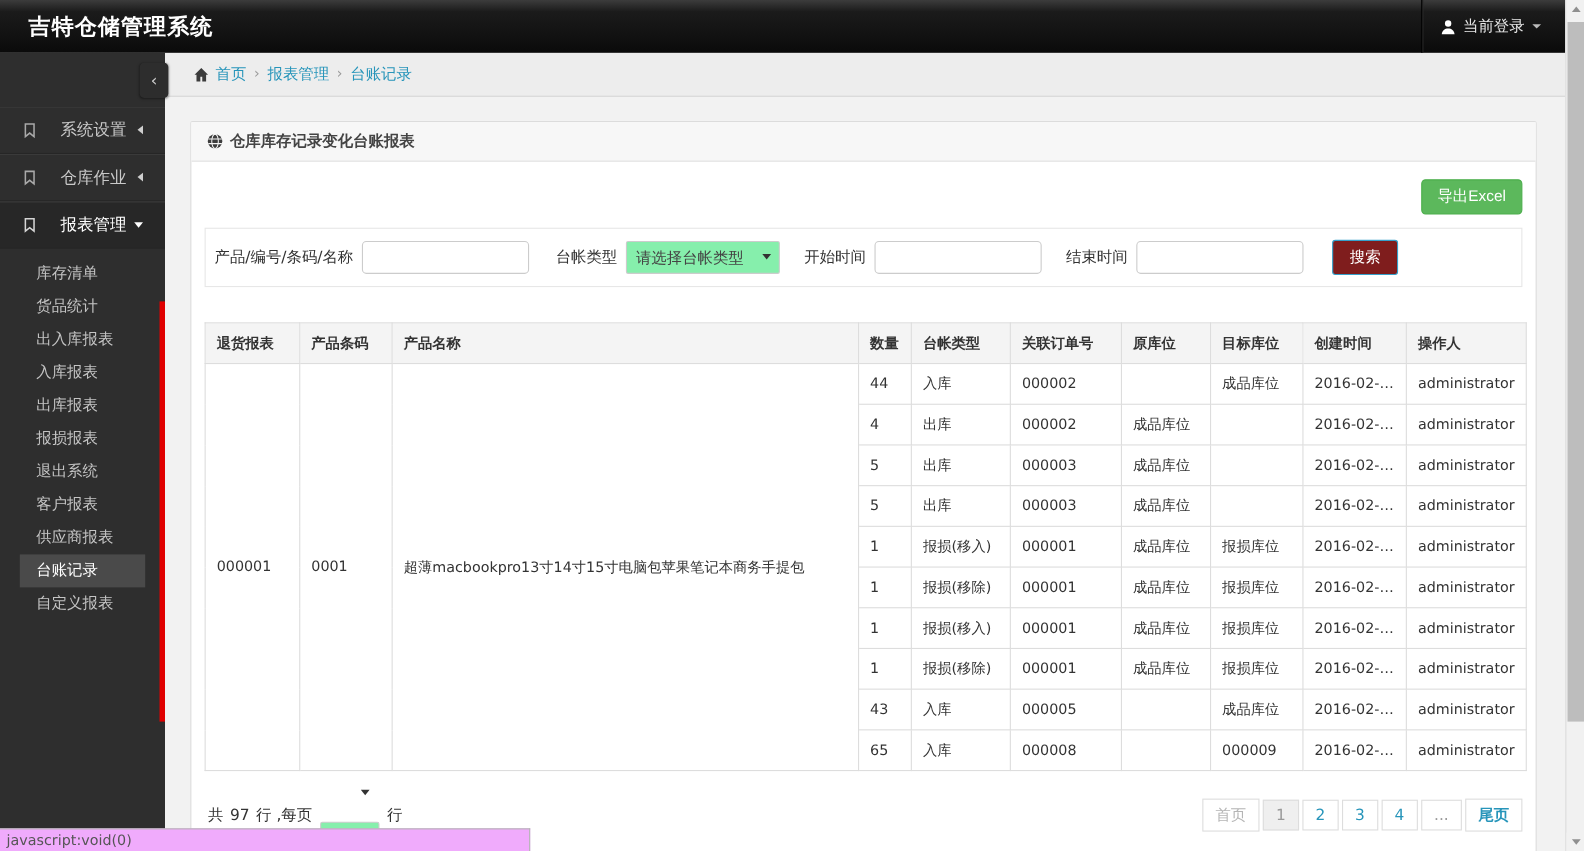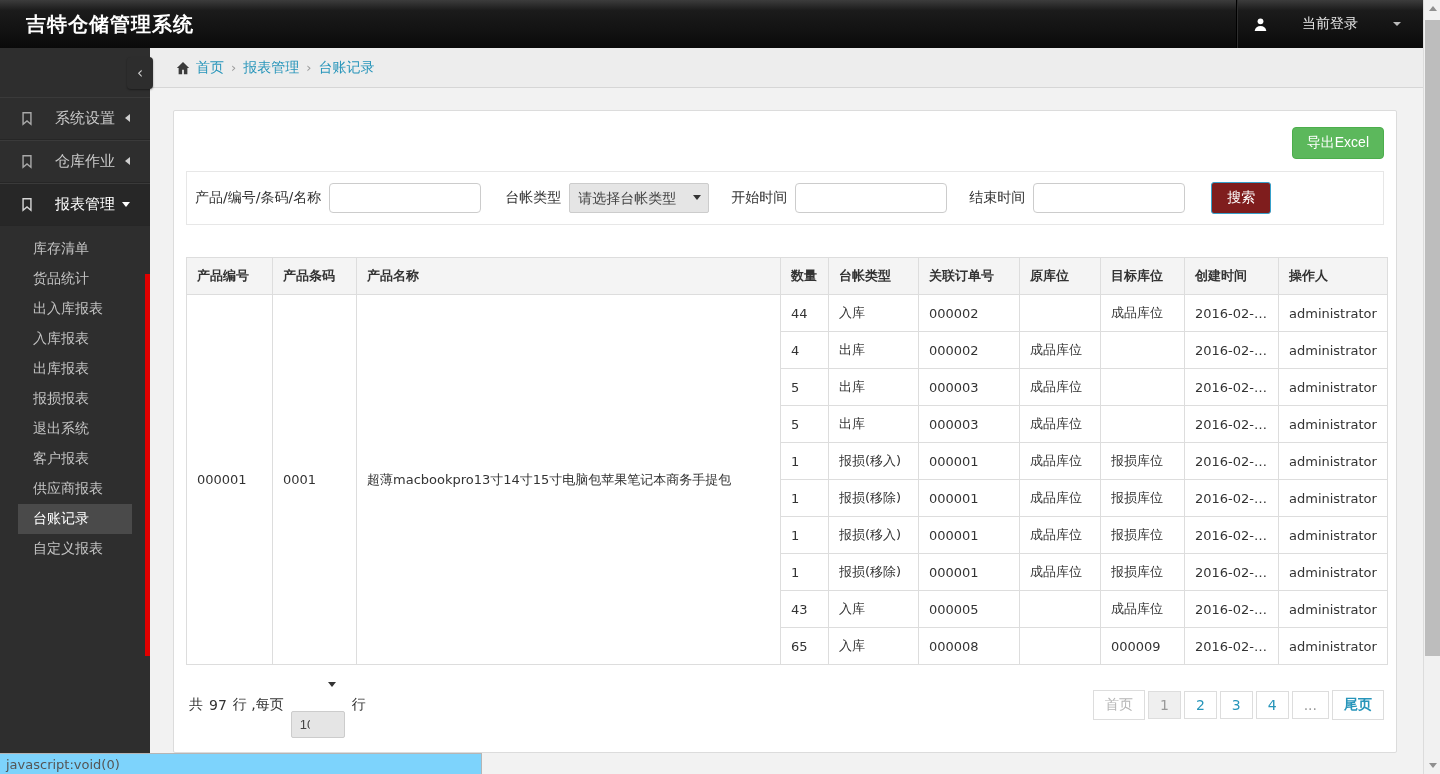--- a/index.html
+++ b/index.html
@@ -6,21 +6,21 @@
   html,body { width:1440px; height:774px; overflow:hidden; }
   body { font-family:"DejaVu Sans","Liberation Sans",sans-serif; font-size:14px; color:#333; background:#f2f2f2; position:relative; }
 
   
   .topbar { position:absolute; left:0; top:0; width:1423px; height:48px;
     background:linear-gradient(180deg,#3c3c3c 0,#1b1b1b 22%,#111 70%,#0a0a0a 100%);
     display:flex; align-items:center; justify-content:space-between; z-index:30; }
   .topbar-title { color:#fff; font-size:20px; font-weight:bold; padding-left:26px; letter-spacing:1px;
     font-family:"DejaVu Serif","Liberation Serif",serif; }
   .user-area { display:flex; align-items:center; height:100%; border-left:1px solid #000;
-    box-shadow:inset 1px 0 0 #2e2e2e; padding:0 22px 0 16px; cursor:pointer;gap:28px; }
+    box-shadow:inset 1px 0 0 #2e2e2e; padding:0 22px 0 16px; cursor:pointer; }
   .user-area .label { color:#e8e8e8; font-size:14px; margin:0 7px 0 6px; }
   .caret-down { width:0; height:0; border:4px solid transparent; border-top-color:#bbb; margin-top:4px; }
 
   
   .scrollbar { position:absolute; right:0; top:0; width:17px; height:774px; background:#f1f1f1; z-index:40;
     border-left:1px solid #dcdcdc; }
   .sb-btn { position:absolute; left:0; width:17px; height:17px; background:#f1f1f1; display:flex; align-items:center; justify-content:center; }
   .sb-up { top:0; } .sb-down { bottom:0; }
   .sb-tri-up { width:0; height:0; border:4px solid transparent; border-bottom:5px solid #8f8f8f; margin-top:-4px;}
   .sb-tri-down { width:0; height:0; border:4px solid transparent; border-top:5px solid #8f8f8f; margin-bottom:-4px;}
@@ -30,21 +30,21 @@
   .sidebar { position:absolute; left:0; top:48px; width:150px; height:726px; background:#2e2e2e; z-index:10; }
   .menu-list { padding-top:49px; }
   .menu-item { position:relative; height:43px; display:flex; align-items:center; padding-left:20px;
     border-bottom:1px solid #262626; box-shadow:inset 0 1px 0 #3a3a3a; cursor:pointer; color:#c9c9c9; font-size:15px; }
   .menu-item .mi-label { margin-left:21px; }
   .menu-item .mi-arrow { position:absolute; right:20px; }
   .arrow-left { width:0; height:0; border:4px solid transparent; border-right:5px solid #cfcfcf; }
   .arrow-down { width:0; height:0; border:4px solid transparent; border-top:5px solid #fff; margin-top:4px; }
   .menu-item.active { background:#272727; color:#fff; }
   .red-rail { position:absolute; right:0; top:226px; width:5px; height:382px; background:#e00000; z-index:5; }
-  .submenu { padding:8px 0 10px 0;font-family:Liberation Mono, monospace; }
+  .submenu { padding:8px 0 10px 0; }
   .sub-item { height:30px; line-height:30px; color:#c4c4c4; font-size:14px; padding-left:33px;
     margin:0 12px 0 0; cursor:pointer; }
   .sub-item.active { background:#4a4a4a; color:#fff; margin-left:18px; padding-left:15px; margin-right:18px; }
   .logout-item { height:46px; display:flex; align-items:center; padding-left:22px; color:#bdbdbd;
     border-top:1px solid #3a3a3a; margin-top:2px; cursor:pointer; font-size:15px; }
   .logout-item span.lbl { margin-left:10px; }
 
   
   .main { position:absolute; left:150px; top:48px; width:1273px; height:726px; background:#f2f2f2; }
   .breadcrumb-bar { height:40px; background:#ededed; border-bottom:1px solid #d6d6d6;
@@ -66,21 +66,21 @@
 
   .export-row { display:flex; justify-content:flex-end; }
   .btn-export { background:#5cb85c; border:1px solid #4cae4c; color:#fff; font-size:14px;
     padding:6px 14px; border-radius:4px; cursor:pointer; }
 
   .filter-box { border:1px solid #e7e7e7; margin-top:12px; padding:10px 8px; display:flex; align-items:center; }
   .f-label { color:#333; font-size:14px; margin:0 8px 0 0; white-space:nowrap; }
   .f-input { width:152px; height:30px; border:1px solid #ccc; border-radius:4px; padding:0 8px; font-size:13px; color:#333; }
   .sel-wrap { position:relative; display:inline-block; }
   .sel-wrap select { appearance:none; -webkit-appearance:none; width:140px; height:30px; border:1px solid #ccc;
-    border-radius:2px; background:#e5e5e5; padding:0 22px 0 8px; font-size:14px; color:#444; cursor:pointer; }
+    border-radius:2px; background:#86efac; padding:0 22px 0 8px; font-size:14px; color:#444; cursor:pointer; }
   .sel-wrap .sel-caret { position:absolute; right:8px; top:12px; width:0; height:0;
     border:4px solid transparent; border-top:5px solid #333; pointer-events:none; }
   .gap-lg { margin-left:24px; } .gap-md { margin-left:22px; }
   .btn-search { background:#7f1d1d; border:1px solid #36a0ca; color:#fff; font-size:14px;
     padding:6px 15px; border-radius:3px; margin-left:26px; cursor:pointer; }
 
   table.ledger { width:100%; border-collapse:collapse; table-layout:fixed; margin-top:32px;
     border:1px solid #ddd; font-size:13px; }
   table.ledger th { background:#f4f4f4; font-weight:bold; color:#333; text-align:left; }
   table.ledger th, table.ledger td { border:1px solid #ddd; padding:9px 10px; height:37px;
@@ -94,21 +94,21 @@
   .tf-left span { margin:0 3px; }
   .pager { display:flex; align-items:center; }
   .pg { min-width:32px; padding:5px 11px; border:1px solid #ddd; background:#fff; text-align:center;
     color:#2795ba; font-size:14px; margin-left:3px; cursor:pointer; text-decoration:none; }
   .pg.disabled { color:#b5b5b5; cursor:default; }
   .pg.current { background:#efefef; color:#999; cursor:default; }
   .pg.ellipsis { color:#999; cursor:default; }
   .pg.last { font-weight:bold; }
 
   
-  .statusbar { position:absolute; left:0; bottom:0; width:482px; height:21px; background:#7dd3fc;
+  .statusbar { position:absolute; left:0; bottom:0; width:482px; height:21px; background:#f0abfc;
     border-top:1px solid #b5b5b5; border-right:1px solid #b5b5b5; z-index:50;
     display:flex; align-items:center; padding-left:6px; color:#555; font-size:13px; }
 </style>
 </head>
 <body>
 
 <div class="topbar">
   <div class="topbar-title">吉特仓储管理系统</div>
   <div class="user-area">
     <span style="display:inline-flex">
@@ -179,20 +179,30 @@
     </span>
     <a class="crumb-link">首页</a>
     <span class="crumb-sep">›</span>
     <a class="crumb-link">报表管理</a>
     <span class="crumb-sep">›</span>
     <a class="crumb-link">台账记录</a>
   </div>
 
   <div class="content">
     <div class="panel">
+      <div class="panel-header">
+        <span style="display:inline-flex">
+          <svg width="15" height="15" viewBox="0 0 16 16">
+              <circle cx="8" cy="8" r="7" fill="#3d3d3d"></circle>
+              <ellipse cx="8" cy="8" rx="3.2" ry="7" fill="none" stroke="#f7f7f7" stroke-width="1"></ellipse>
+              <path d="M1.4 5.8h13.2M1.4 10.2h13.2" stroke="#f7f7f7" stroke-width="1" fill="none"></path>
+            </svg>
+        </span>
+        <span class="ttl">仓库库存记录变化台账报表</span>
+      </div>
       <div class="panel-body">
 
         <div class="export-row">
           <button class="btn-export">导出Excel</button>
         </div>
 
         <div class="filter-box">
           <span class="f-label">产品/编号/条码/名称</span>
           <input class="f-input" value="" style="">
           <span class="f-label gap-lg">台帐类型</span>
@@ -217,21 +227,21 @@
             <col style="width:48px">
               <col style="width:90px">
               <col style="width:101px">
             <col style="width:81px">
               <col style="width:84px">
               <col style="width:94px">
               <col style="width:109px">
           </colgroup>
           <thead>
               <tr>
-                <th>产品编号</th>
+                <th>退货报表</th>
                 <th>产品条码</th>
                 <th>产品名称</th>
                 <th>数量</th>
                 <th>台帐类型</th>
                 <th>关联订单号</th>
                 <th>原库位</th>
                 <th>目标库位</th>
                 <th>创建时间</th>
                 <th>操作人</th>
               </tr>

